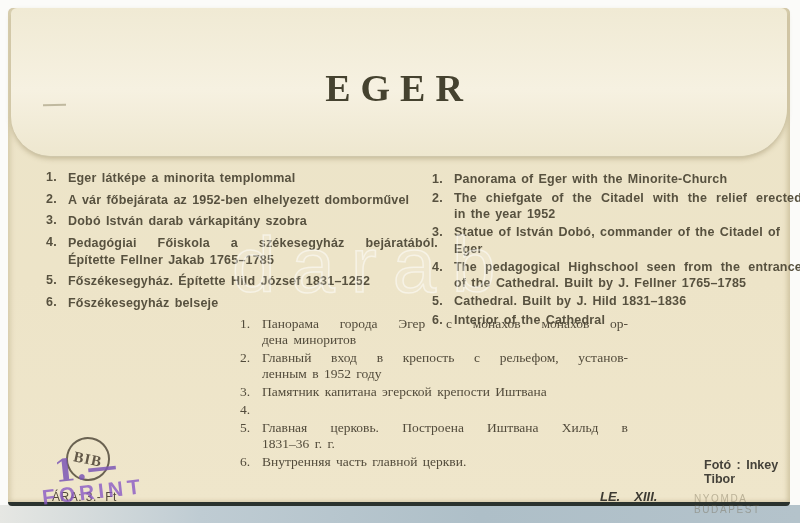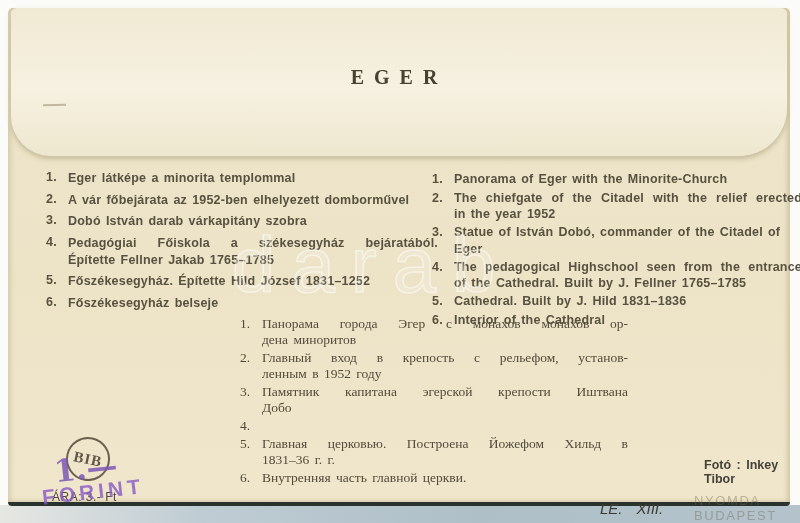--- a/index.html
+++ b/index.html
@@ -12,21 +12,21 @@
             border-radius:5px 5px 4px 4px;
             border-bottom:4px solid #2a322e;
             box-shadow:inset -3px 0 4px rgba(160,145,100,.35), inset 3px 0 4px rgba(160,145,100,.25);}
   .flap{position:absolute;left:3px;top:0;width:776px;height:148px;
         background:linear-gradient(180deg,#f0ead4 0%,#f6f1e1 55%,#eee7cf 100%);
         border-radius:6px 6px 48px 40px;
         box-shadow:0 1px 0 #cfc7ab, 0 3px 5px rgba(150,135,95,.45);}
   .dash-mark{position:absolute;left:35px;top:96px;width:23px;height:2px;background:#b3ab90;
              opacity:.8;transform:rotate(-1deg);}
   .title{position:absolute;left:0;right:0;top:58px;text-align:center;
-         font-family:"Liberation Serif",serif;font-weight:700;font-size:20px;
+         font-family:"Liberation Serif",serif;font-weight:700;font-size:38px;
          letter-spacing:10px;color:#45422f;}
   .list{position:absolute;color:#57513f;}
   .list-hu{left:38px;top:162px;width:392px;font-size:12.5px;font-weight:700;
            letter-spacing:.2px;word-spacing:1.5px;}
   .list-en{left:424px;top:163px;width:370px;font-size:12.5px;font-weight:700;
            letter-spacing:.2px;word-spacing:1.5px;}
   .list-ru{left:232px;top:308px;width:388px;font-family:"Liberation Serif",serif;
            font-size:13.5px;color:#524b3b;word-spacing:2px;}
   .item{display:flex;}
   .list-hu .item{margin-bottom:4.5px;}
@@ -44,24 +44,24 @@
              transform:rotate(12deg);font-family:"Liberation Serif",serif;font-weight:700;
              font-size:15px;letter-spacing:1px;color:rgba(62,53,40,.8);}
   .price-hand{position:absolute;left:46px;top:442px;font-family:"DejaVu Serif",serif;
               font-weight:700;font-size:31px;color:#7d57b6;opacity:.85;transform:rotate(-6deg);}
   .price-print{position:absolute;left:44px;top:482px;font-size:12px;font-weight:400;
                color:#53493a;letter-spacing:.5px;text-align:right;}
   .forint-stamp{position:absolute;left:34px;top:472px;font-size:21px;font-weight:700;
                 letter-spacing:4px;color:#8a5ac6;opacity:.8;transform:rotate(-6.5deg);}
   .photo-credit{position:absolute;left:648px;top:450px;font-size:12.5px;font-weight:700;
                 color:#45423a;word-spacing:2px;margin-left:48px;}
-  .series{position:absolute;left:592px;top:492px;font-size:15px;font-weight:400;
+  .series{position:absolute;left:592px;top:481px;font-size:13px;font-weight:700;
           font-style:italic;color:#3e3b33;}
   .series .series-no{margin-left:14px;}
-  .printer-mark{position:absolute;left:686px;top:485px;font-size:13px;letter-spacing:1.6px;
+  .printer-mark{position:absolute;left:686px;top:485px;font-size:10px;letter-spacing:1.6px;
                 color:rgba(110,100,75,.4);}
   .watermark{position:absolute;left:232px;top:220px;font-size:78px;letter-spacing:16px;
              font-weight:400;color:rgba(255,255,255,.14);
              -webkit-text-stroke:1.5px rgba(255,255,255,.5);
              z-index:6;pointer-events:none;}
 </style>
 </head>
 <body>
 
 <div class="scene">
@@ -174,32 +174,31 @@
         <span class="num">2.</span>
         <span class="txt">
           <span class="l">Главный вход в крепость с рельефом, установ-</span>
           <span class="l">ленным в 1952 году</span>
         </span>
       </div>
       <div class="item">
         <span class="num">3.</span>
         <span class="txt">
           <span class="l">Памятник капитана эгерской крепости Иштвана</span>
-          <span class="l">Добо</span>
         </span>
       </div>
       <div class="item">
         <span class="num">4.</span>
         <span class="txt">
         </span>
       </div>
       <div class="item">
         <span class="num">5.</span>
         <span class="txt">
-          <span class="l">Главная церковью. Построена Йожефом Хильд в</span>
+          <span class="l">Главная церковь. Построена Иштвана Хильд в</span>
           <span class="l">1831–36 г. г.</span>
         </span>
       </div>
       <div class="item">
         <span class="num">6.</span>
         <span class="txt">
           <span class="l">Внутренняя часть главной церкви.</span>
           <span class="l"></span>
         </span>
       </div>

